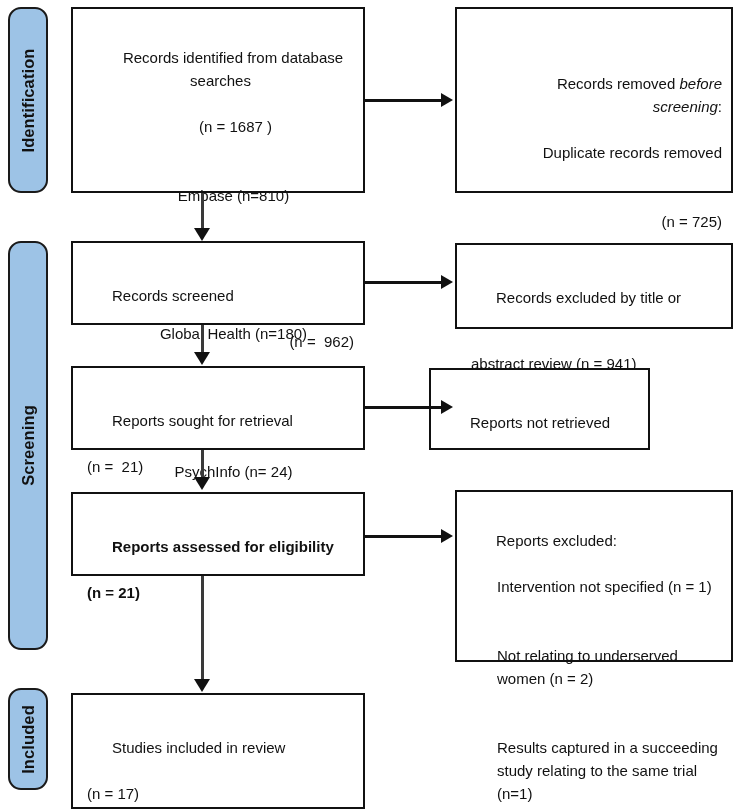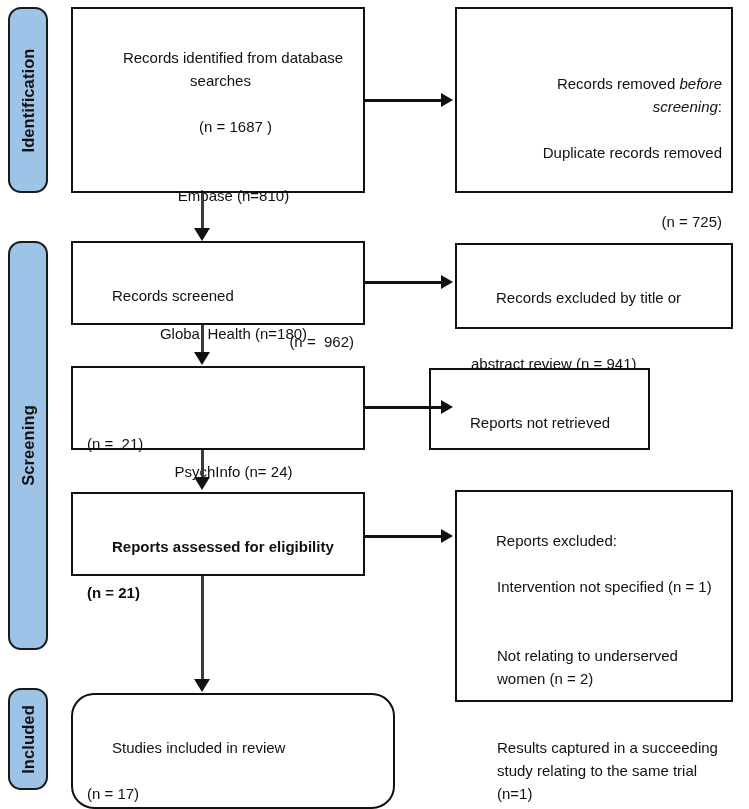--- a/index.html
+++ b/index.html
@@ -140,20 +140,21 @@
   </div>
 
   <div class="h-line" style="left:365px; top:281px; width:78px;"></div>
   <div class="arrow-right" style="left:441px; top:275px;"></div>
 
   <div class="v-line" style="left:201px; top:325px; height:28px;"></div>
   <div class="arrow-down" style="left:194px; top:352px;"></div>
 
   <div class="box" style="left:71px; top:366px; width:294px; height:84px;">
     <div class="box-text" style="top:18px;">
+      <span>Reports sought for retrieval</span>
       <span style="display:block;">(n =  21)</span>
     </div>
   </div>
 
   <div class="box" style="left:429px; top:368px; width:221px; height:82px;">
     <div class="box-text" style="top:18px;">
       <span>Reports not retrieved</span>
     </div>
   </div>
 
@@ -163,35 +164,35 @@
   <div class="v-line" style="left:201px; top:450px; height:28px;"></div>
   <div class="arrow-down" style="left:194px; top:477px;"></div>
 
   <div class="box" style="left:71px; top:492px; width:294px; height:84px;font-weight:bold;">
     <div class="box-text" style="top:18px;">
       <span>Reports assessed for eligibility</span>
       <span style="display:block;">(n = 21)</span>
     </div>
   </div>
 
-  <div class="box" style="left:455px; top:490px; width:278px; height:212px;">
+  <div class="box" style="left:455px; top:490px; width:278px; height:172px;">
     <div class="box-text" style="top:14px;">
       <span>Reports excluded:</span>
       <span class="indent">Intervention not specified (n = 1)</span>
       <span class="indent">Not relating to underserved women (n = 2)</span>
       <span class="indent">Results captured in a succeeding study relating to the same trial (n=1)</span>
     </div>
   </div>
 
   <div class="h-line" style="left:365px; top:535px; width:78px;"></div>
   <div class="arrow-right" style="left:441px; top:529px;"></div>
 
   <div class="v-line" style="left:201px; top:576px; height:104px;"></div>
   <div class="arrow-down" style="left:194px; top:679px;"></div>
 
-  <div class="box" style="left:71px; top:693px; width:324px; height:116px;border-radius:23px;">
+  <div class="box" style="left:71px; top:693px; width:294px; height:116px;">
     <div class="box-text" style="top:18px;">
       <span>Studies included in review</span>
       <span style="display:block;">(n = 17)</span>
     </div>
   </div>
 
 </div>
 
 </body></html>

